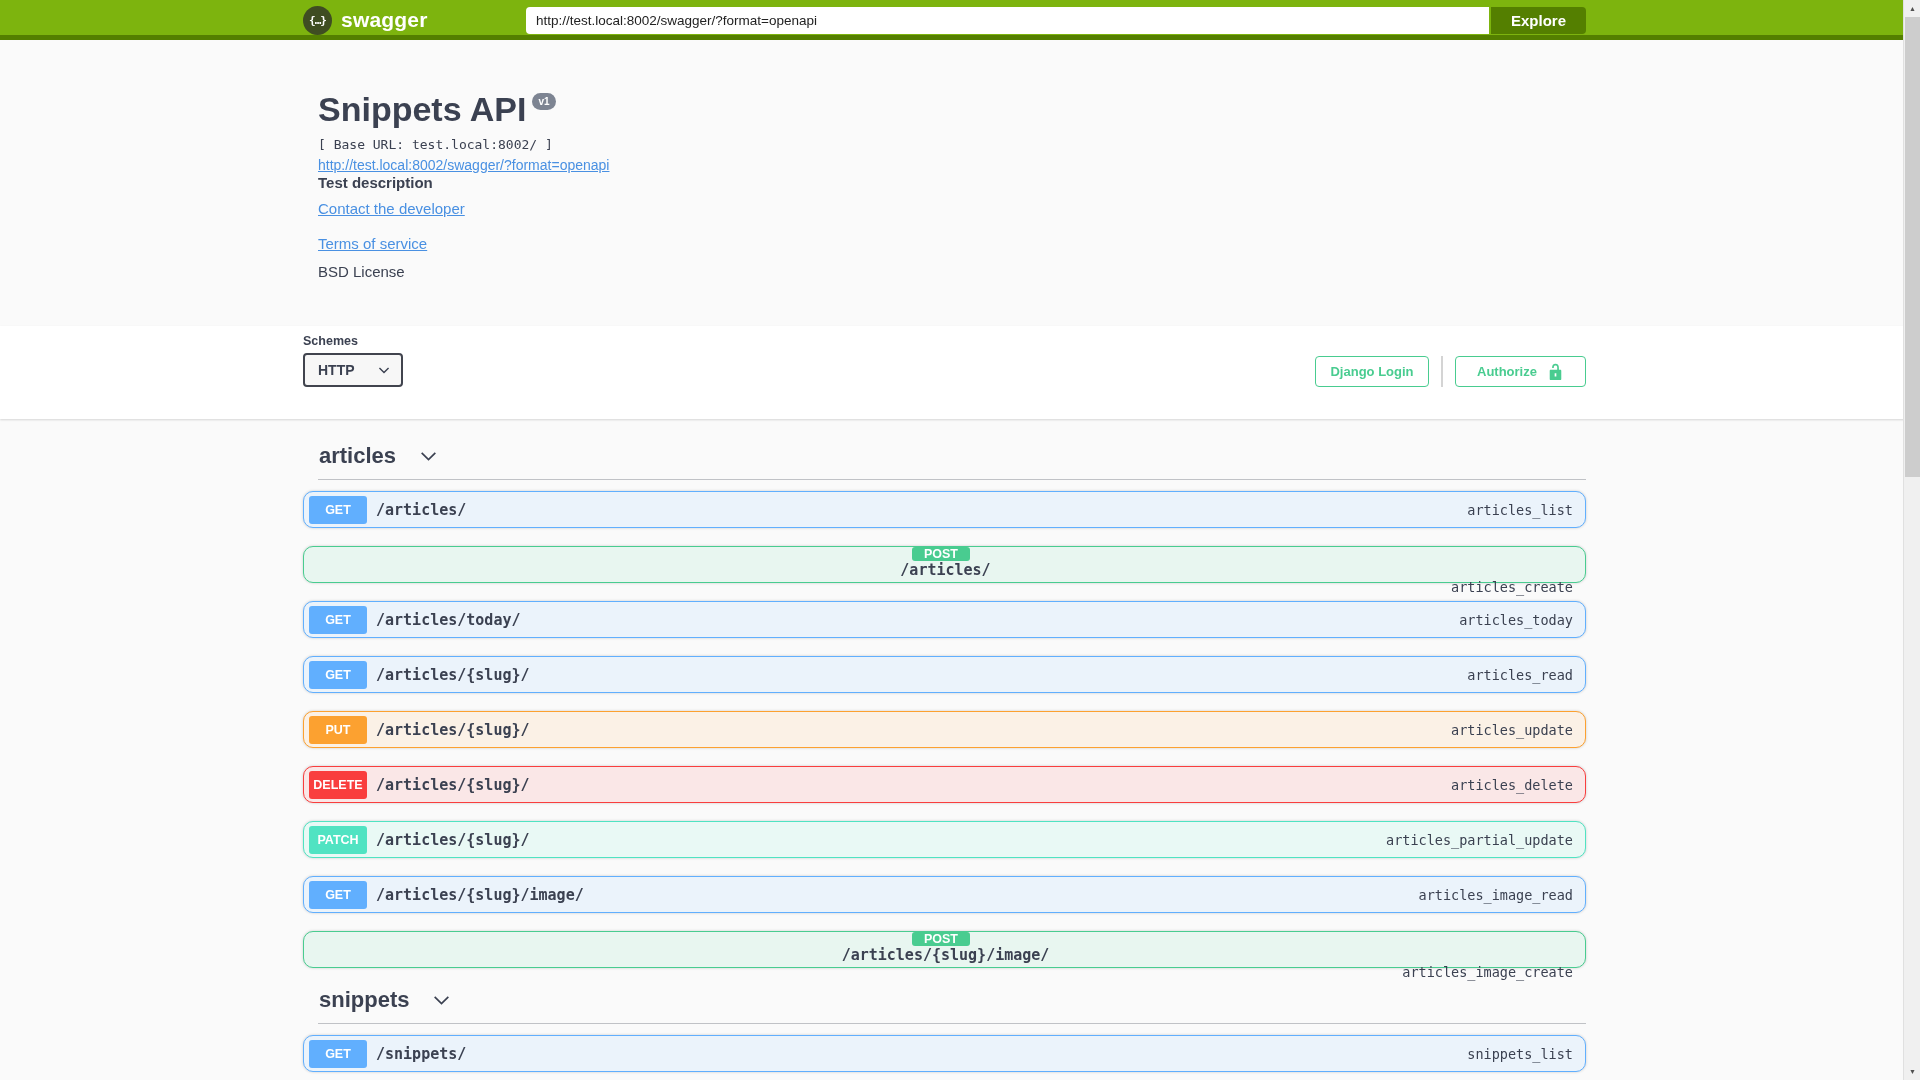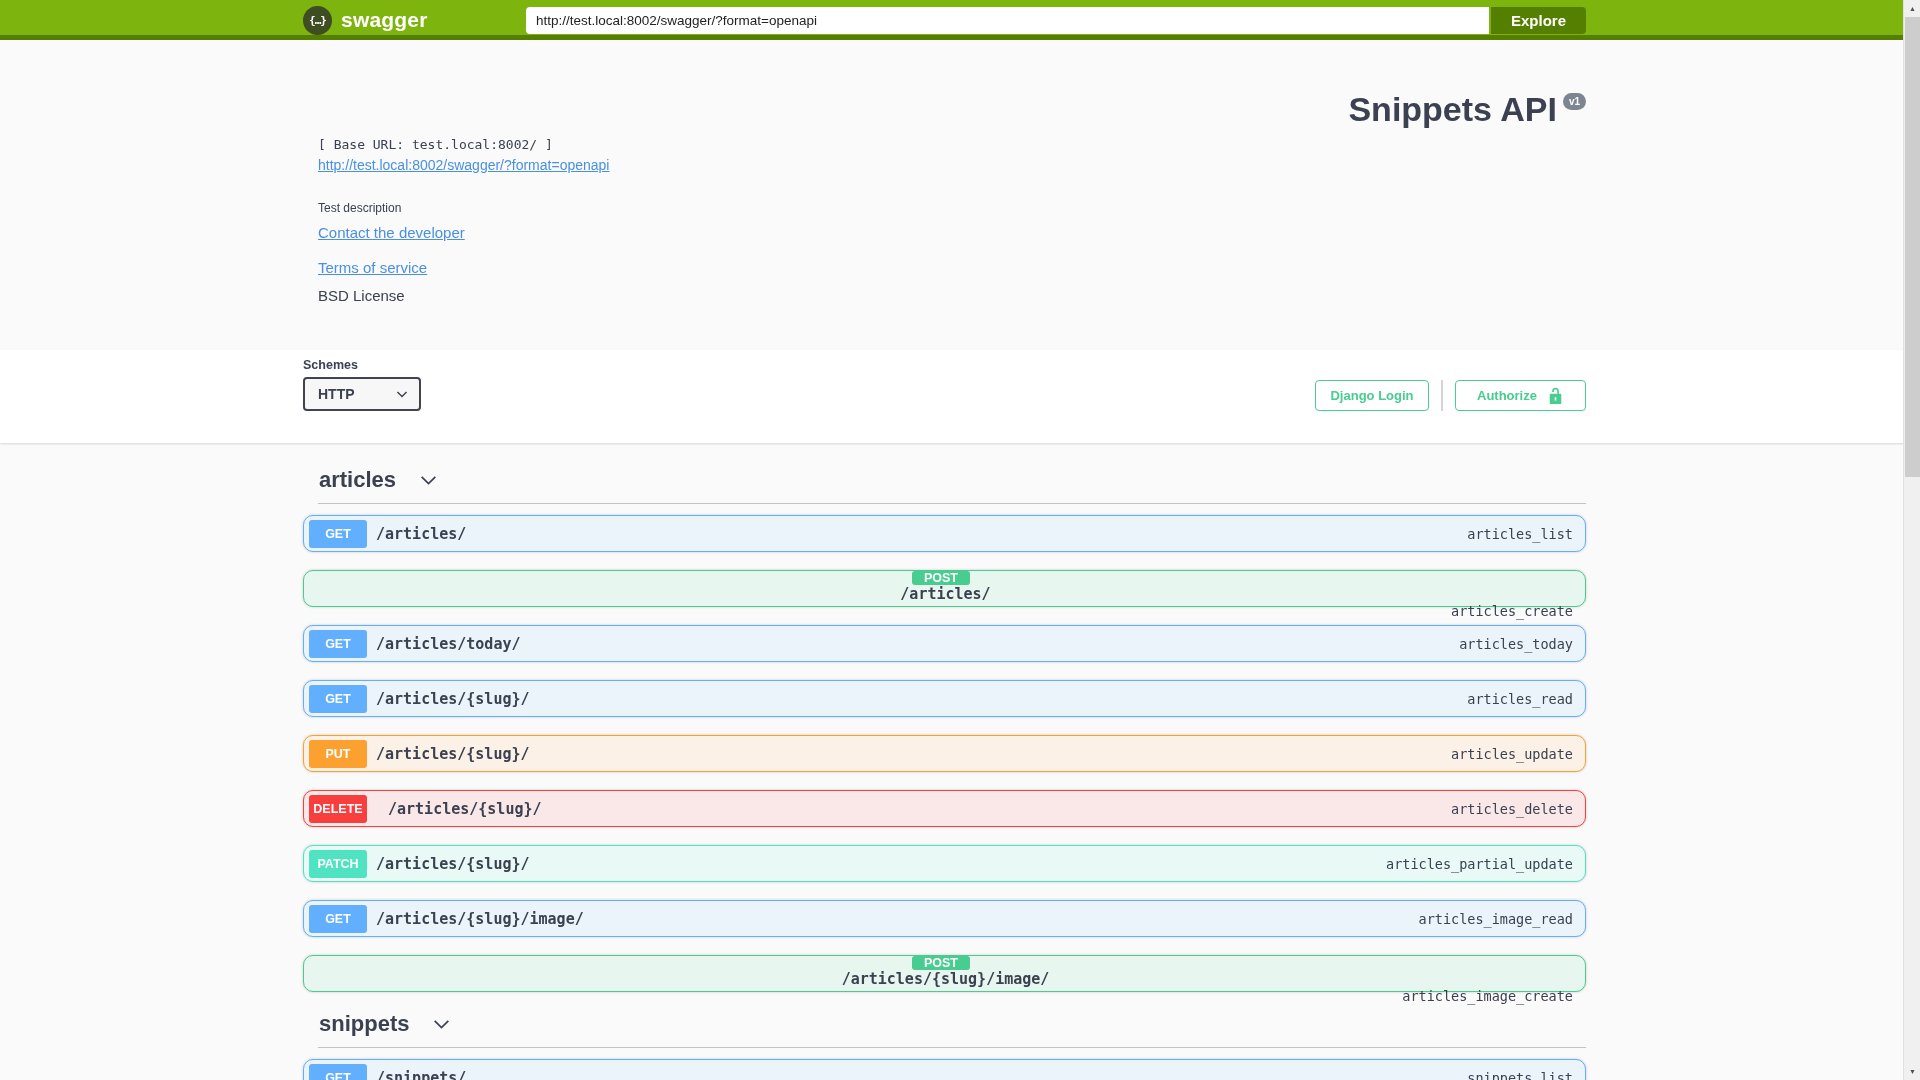--- a/index.html
+++ b/index.html
@@ -58,21 +58,20 @@
   .info {
     margin-left: 318px;
     width: 1268px;
     padding-top: 50px;
     padding-bottom: 46px;
   }
   .info h1 {
     font-size: 34px;
     font-weight: bold;
     color: #3b4151;
-    text-align: right;
   }
   .version-badge {
     display: inline-block;
     background: #7d8492;
     color: #fff;
     font-size: 10px;
     font-weight: bold;
     padding: 3px 6px;
     border-radius: 50px;
     position: relative;
@@ -85,21 +84,21 @@
     font-size: 13px;
     color: #3b4151;
   }
   .spec-link {
     display: inline-block;
     margin-top: 5px;
     font-size: 14px;
     color: #4990e2;
     text-decoration: underline;
   }
-  .description { margin-top: 27px; font-size: 12px; }
+  .description { font-size: 15px; font-weight: bold; }
   .info-link {
     display: block;
     font-size: 15px;
     color: #4990e2;
     text-decoration: underline;
   }
   .terms-link { margin-top: 18px; }
   .contact-link { margin-top: 9px; }
   .license-text { margin-top: 11px; font-size: 15px; }
   
@@ -111,21 +110,21 @@
   .scheme-inner {
     margin-left: 303px;
     width: 1283px;
     display: flex;
     justify-content: space-between;
     align-items: flex-end;
   }
   .schemes-label { display: block; font-size: 12.5px; font-weight: bold; }
   .schemes-select {
     margin-top: 5px;
-    width: 118px; height: 34px;
+    width: 100px; height: 34px;
     border: 2px solid #41444e;
     border-radius: 4px;
     background: #f7f7f7;
     display: flex; align-items: center;
     padding: 0 10px 0 13px;
     font-size: 14px; font-weight: bold;
     cursor: pointer;
   }
   .schemes-select .sel-chevron { margin-left: auto; }
   .auth-wrapper { display: flex; align-items: center; }
@@ -189,21 +188,21 @@
     font-family: "DejaVu Sans Mono", monospace;
     font-size: 13.5px;
     color: #3b4151;
   }
   .m-get    { background: #ebf3fb; border-color: #61affe; }
   .m-get    .method-badge { background: #61affe; }
   .m-post   { background: #e8f6f0; border-color: #49cc90; flex-direction: column; }
   .m-post   .method-badge { background: #49cc90; }
   .m-put    { background: #fbf1e6; border-color: #fca130; }
   .m-put    .method-badge { background: #fca130; }
-  .m-delete { background: #fae7e7; border-color: #f93e3e; gap: 12px; }
+  .m-delete { background: #fae7e7; border-color: #f93e3e; }
   .m-delete .method-badge { background: #f93e3e; }
   .m-patch  { background: #e9f9f5; border-color: #50e3c2; }
   .m-patch  .method-badge { background: #50e3c2; }
   .section-snippets { margin-top: 17px; }
   
   .scrollbar {
     position: fixed; top: 0; right: 0;
     width: 17px; height: 1080px;
     background: #f0f0f0;
     border-left: 1px solid #e0e0e0;

